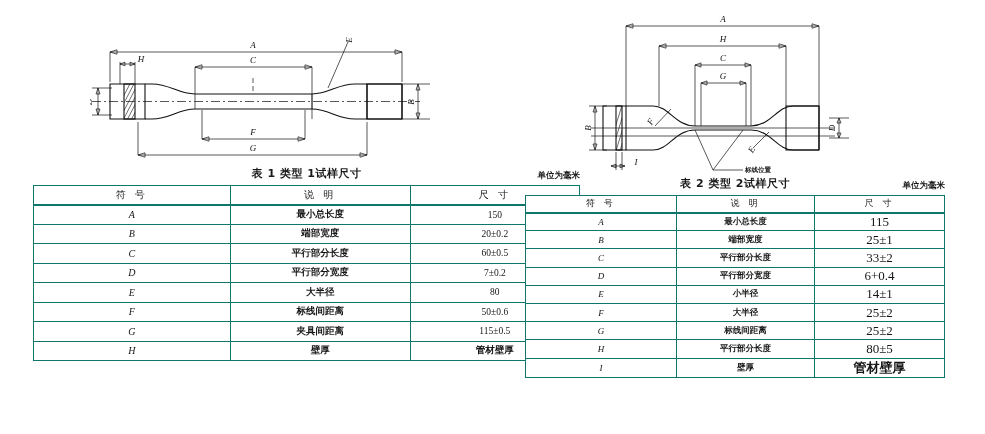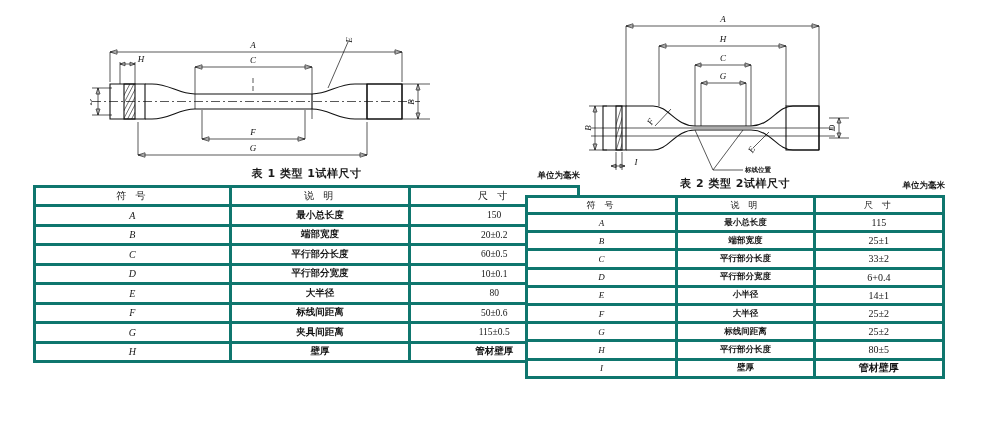--- a/index.html
+++ b/index.html
@@ -48,21 +48,21 @@
     white-space: nowrap;
     color: #1a1a1a;
     font-family: "DejaVu Sans", sans-serif;
   }
   table.dim-table {
     border-collapse: collapse;
     width: 100%;
     background: #fff;
   }
   table.dim-table td, table.dim-table th {
-    border: 3px solid #0f766e;
+    border: 1px solid #0f766e;
     text-align: center;
     vertical-align: middle;
     color: #161616;
     padding: 0;
   }
   table.dim-table th {
     font-weight: normal;
     font-family: "DejaVu Sans", sans-serif;
     letter-spacing: 3px;
     border-bottom-width: 2px;
@@ -92,21 +92,21 @@
   #table-1-block .val-cell { font-size: 9.5px; }
   #table-1-block .col-sym { width: 36%; }
   #table-1-block .col-desc { width: 33%; }
   #table-1-block .col-val { width: 31%; }
 
   
   #table-2-block { left: 525px; top: 176px; width: 420px; }
   #table-2-block table.dim-table th { font-size: 9px; height: 17px; }
   #table-2-block table.dim-table td { height: 18.2px; }
   #table-2-block .desc-cell { font-size: 8.5px; }
-  #table-2-block .val-cell { font-size: 10px; }
+  #table-2-block .val-cell { font-size: 13px; }
   #table-2-block .sym-cell { font-size: 9px; }
   #table-2-block .col-sym { width: 36%; }
   #table-2-block .col-desc { width: 33%; }
   #table-2-block .col-val { width: 31%; }
 
   
   text.dimlabel {
     font-family: "Liberation Serif", serif;
     font-style: italic;
     font-size: 9px;
@@ -382,21 +382,21 @@
             <td class="val-cell">20±0.2</td>
           </tr>
           <tr>
             <td class="sym-cell">C</td>
             <td class="desc-cell">平行部分长度</td>
             <td class="val-cell">60±0.5</td>
           </tr>
           <tr>
             <td class="sym-cell">D</td>
             <td class="desc-cell">平行部分宽度</td>
-            <td class="val-cell">10±0.1</td>
+            <td class="val-cell">7±0.2</td>
           </tr>
           <tr>
             <td class="sym-cell">E</td>
             <td class="desc-cell">大半径</td>
             <td class="val-cell">80</td>
           </tr>
           <tr>
             <td class="sym-cell">F</td>
             <td class="desc-cell">标线间距离</td>
             <td class="val-cell">50±0.6</td>

